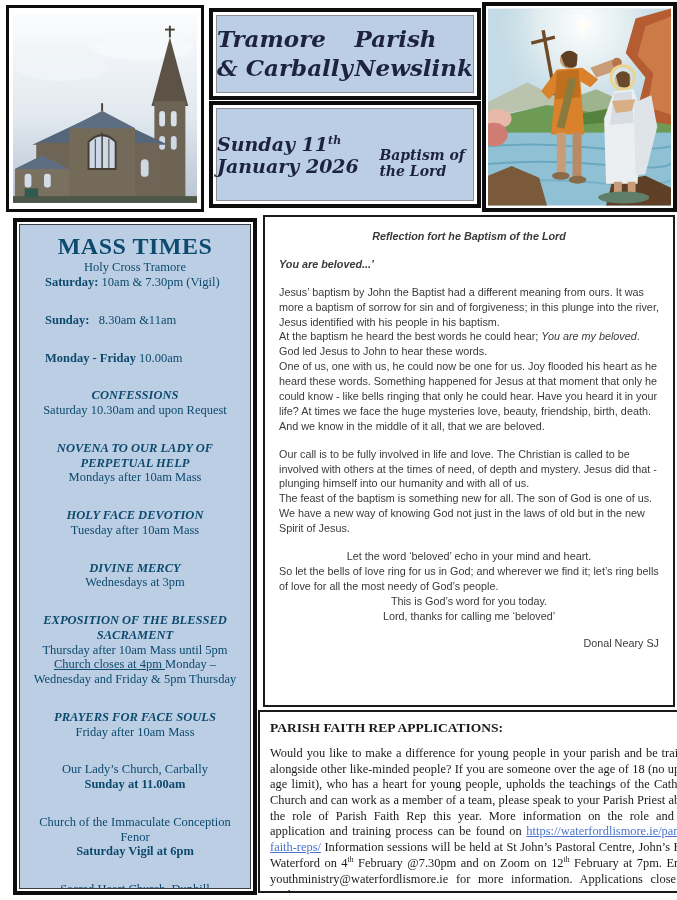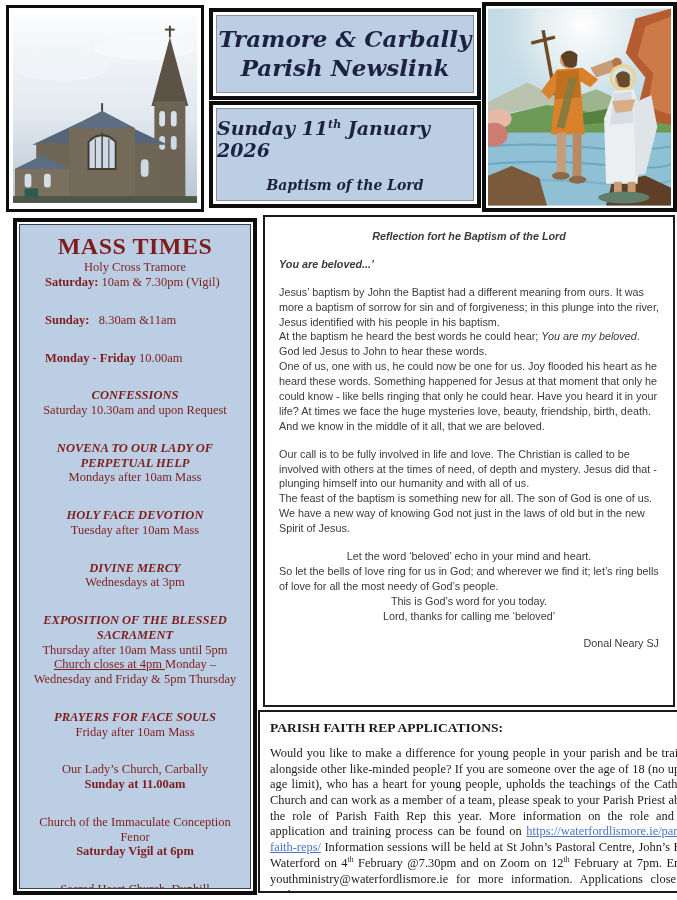--- a/index.html
+++ b/index.html
@@ -10,36 +10,36 @@
   
   .photo-frame { position:absolute; border:3px solid #0d0d0d; background:#fff; }
   .photo-frame svg { display:block; width:100%; height:100%; }
   .church-frame { left:6px; top:5px; width:198px; height:207px; padding:4px; }
   .painting-frame { left:482px; top:2px; width:195px; height:210px; border-width:4px; padding:2px; }
 
   
   .header-col { position:absolute; left:209px; top:8px; width:272px; }
   .hdr-box { border:4px solid #0d0d0d; background:#fff; padding:3px; }
   .hdr-inner { border:1px solid #8d9099; background:#bccee4; height:100%;
-               display:flex; flex-direction:column; justify-content:center; align-items:center; }
+               display:flex; flex-direction:row; justify-content:center; align-items:center; }
   .box1 { height:92px; }
   .box2 { height:107px; margin-top:1px; }
   .hdr-title { font-family:"DejaVu Serif", serif; font-style:italic; font-weight:bold;
                font-size:23px; line-height:1.25; color:#1c2240; }
   .hdr-date { font-family:"DejaVu Serif", serif; font-style:italic; font-weight:bold;
               font-size:19px; color:#1c2240; }
   .hdr-date sup { font-size:11px; }
   .hdr-sub { font-family:"DejaVu Serif", serif; font-style:italic; font-weight:bold;
              font-size:14px; color:#1c2240; margin-top:16px; }
 
   
   .sidebar { position:absolute; left:13px; top:218px; width:244px; height:677px;
              border:4px solid #0d0d0d; background:#fff; padding:2px; }
   .sidebar-inner { height:100%; border:1px solid #3c3f46; background:#bccee4;
-                   padding:7px 5px; font-size:12.5px; line-height:1.18; color:#7f1d1d; overflow:hidden; }
+                   padding:7px 5px; font-size:12.5px; line-height:1.18; color:#0c4a6e; overflow:hidden; }
 
   
   .blk { text-align:center; }
   .c  { text-align:center; }
   .r  { text-align:right; }
   .i  { }
   .b  { font-weight:bold; }
   .bi { font-weight:bold; font-style:italic; }
   .gap { margin-top:23px; }
   .ind { text-align:left; padding-left:20px; }

